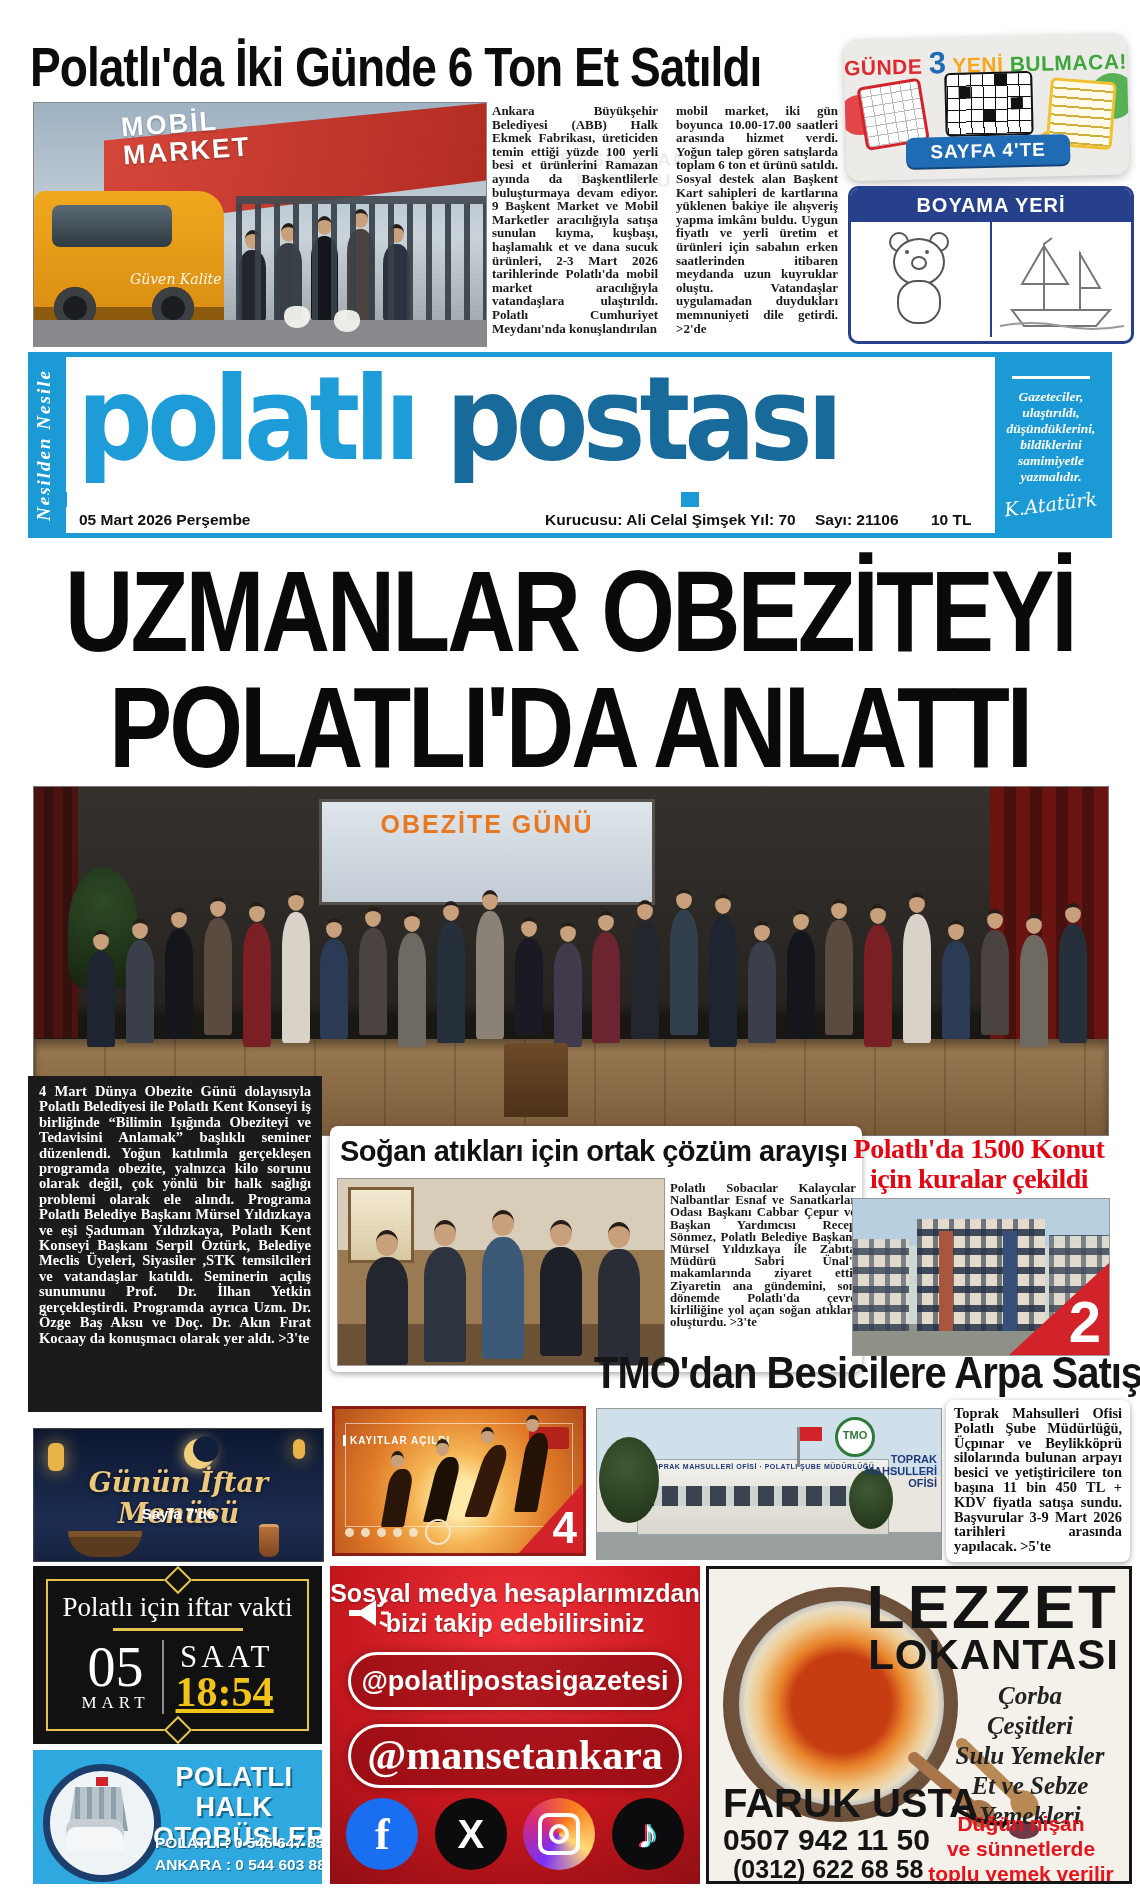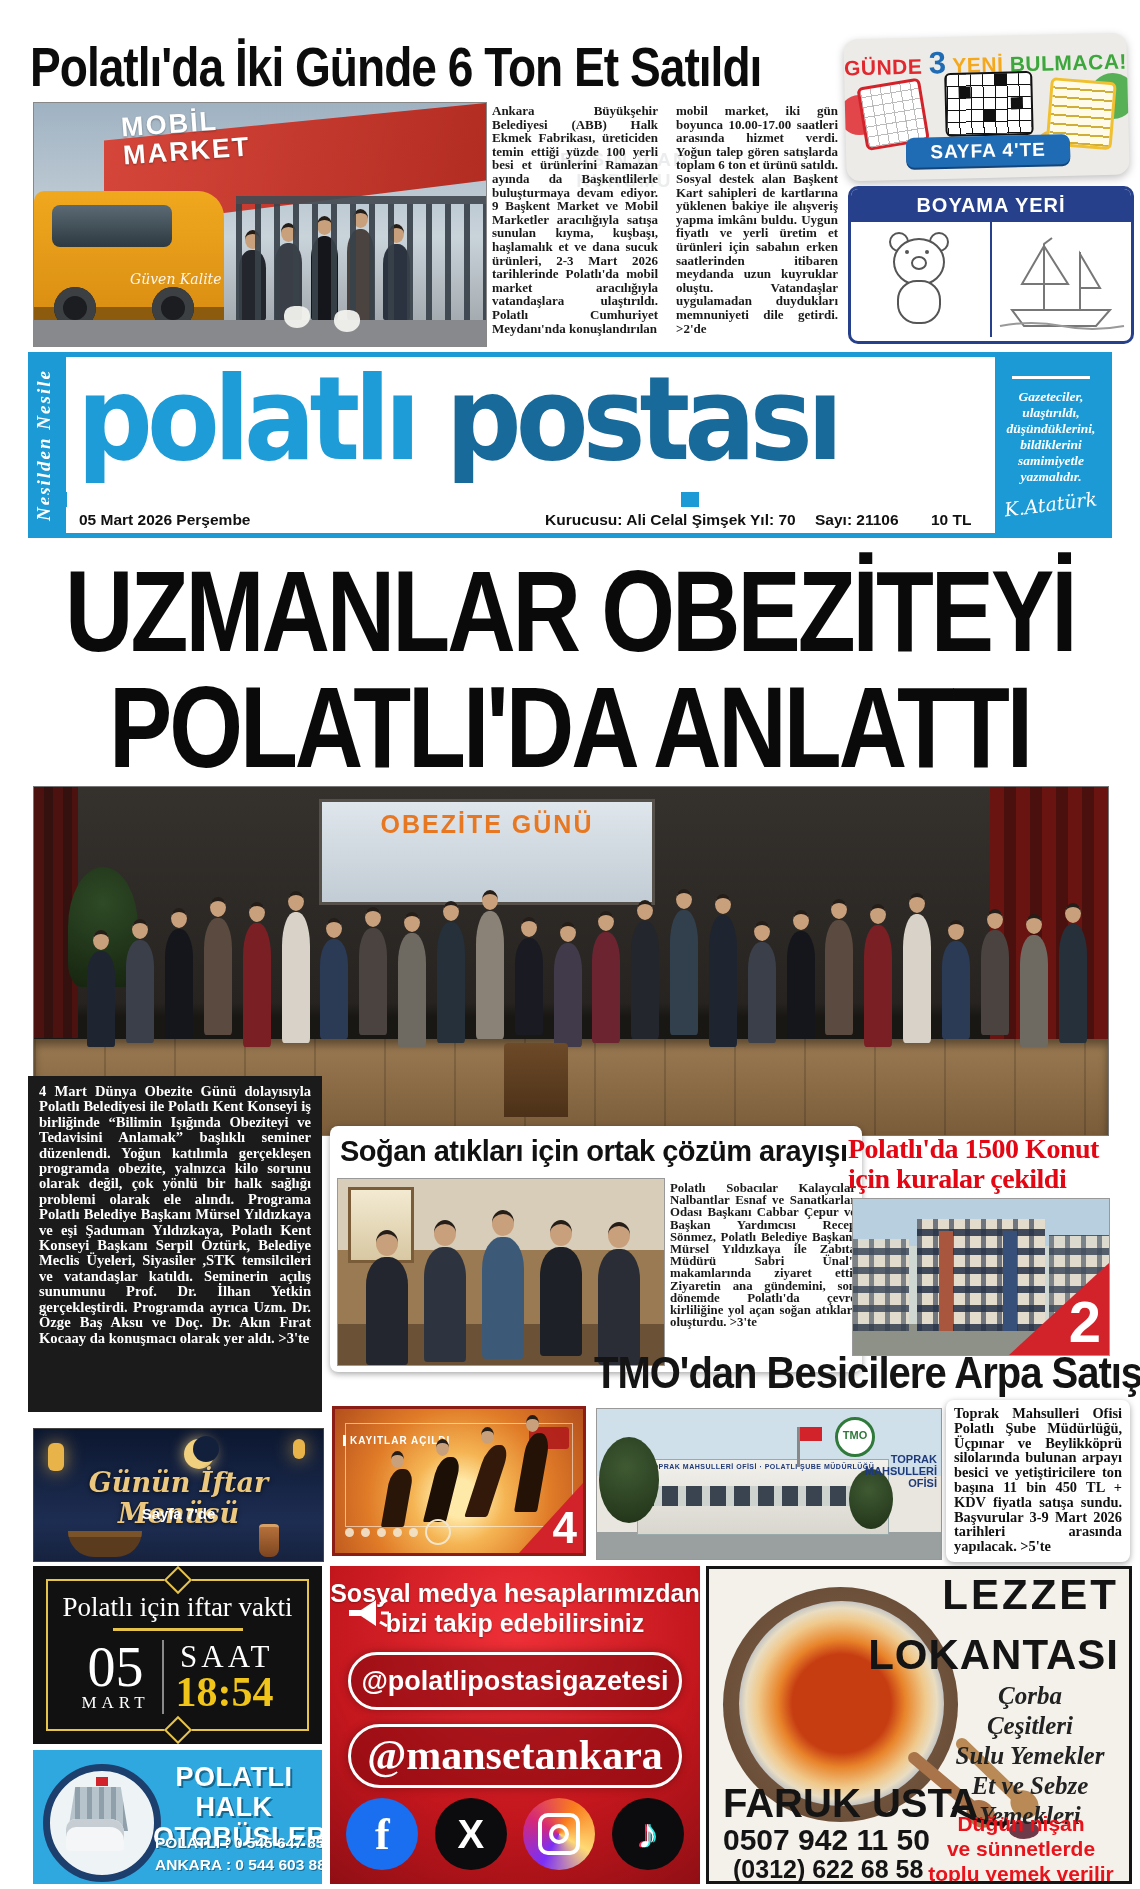--- a/index.html
+++ b/index.html
@@ -78,21 +78,21 @@
   .p-head{border-radius:50%;background:#c9a07c;border-top:4px solid #241d18;}
   .p-body{border-radius:45% 45% 8% 8% / 26% 26% 4% 4%;margin-top:1px;}
   
   .storybox{background:#1b1b1b;color:#fff;padding:8px 11px;font-size:14.6px;line-height:15.4px;font-weight:bold;}
   
   .card{background:#fff;border-radius:8px;box-shadow:0 2px 6px rgba(0,0,0,.35);}
   .sogan-h{font-weight:900;font-size:29px;letter-spacing:-.5px;color:#111;padding:9px 10px 0 10px;white-space:nowrap;}
   .soganphoto{background:linear-gradient(#d8cdb9 0 38%,#9a7a52 38% 78%,#6b5236 78%);border:1px solid #999;overflow:hidden;}
   .smallserif{font-size:12.8px;line-height:12.2px;font-weight:bold;color:#1a1a1a;}
   
-  .konut-h{color:#e30613;font-family:"Liberation Serif",serif;font-weight:bold;font-size:28px;line-height:30px;text-align:left;letter-spacing:-.5px;}
+  .konut-h{color:#e30613;font-family:"Liberation Serif",serif;font-weight:bold;font-size:28px;line-height:30px;text-align:center;letter-spacing:-.5px;}
   .konutphoto{background:linear-gradient(#b8cfdf 0 30%,#cfd8d2 30% 80%,#8d9187 80%);border:1px solid #999;overflow:hidden;}
   .bld{position:absolute;background-color:#e3dccd;
     background-image:repeating-linear-gradient(0deg,rgba(36,48,70,.85) 0 7px,rgba(0,0,0,0) 7px 19px),
                      repeating-linear-gradient(90deg,rgba(36,48,70,.6) 0 5px,rgba(0,0,0,0) 5px 16px);}
   .redtri{position:absolute;right:0;bottom:0;background:#d2232a;clip-path:polygon(100% 0,100% 100%,0 100%);
     color:#fff;font-weight:800;display:flex;align-items:flex-end;justify-content:flex-end;}
   
   .gordion-h{color:#8b1d15;font-family:"Liberation Serif",serif;font-weight:bold;font-size:26px;line-height:28px;text-align:center;}
   .gordionimg{background:radial-gradient(circle at 50% 62%,#ffe9a8 0 12%,#f5b554 30%,#e07b28 60%,#b34f1c);border:3px solid #8b1d15;overflow:hidden;}
   .kayit{position:absolute;left:8px;top:26px;color:#fff;font-weight:800;font-size:10px;letter-spacing:1px;border-left:3px solid #fff;padding-left:4px;}
@@ -118,21 +118,21 @@
   .teaglass{position:absolute;right:44px;bottom:4px;width:20px;height:30px;background:linear-gradient(#b5703a,#7c4520);border-radius:4px 4px 8px 8px;border-top:3px solid #d9a066;}
   
   .iftarbox{background:#111;overflow:hidden;}
   .ifframe{position:absolute;inset:13px;border:2px solid #e6c34a;}
   .ornament{position:absolute;left:50%;width:16px;height:16px;background:#111;border:2px solid #e6c34a;transform:translateX(-50%) rotate(45deg);}
   .iftitle2{position:absolute;left:0;top:26px;width:100%;text-align:center;color:#fff;font-family:"Liberation Serif",serif;font-size:27px;}
   .goldrule{position:absolute;left:50%;top:62px;width:130px;height:3px;background:#e6c34a;transform:translateX(-50%);}
   .ifday{font-family:"Liberation Serif",serif;color:#fff;font-size:56px;line-height:52px;}
   .ifmonth{color:#fff;font-family:"Liberation Serif",serif;font-size:17px;letter-spacing:5px;}
   .ifsaat{color:#fff;font-family:"Liberation Serif",serif;font-size:31px;letter-spacing:4px;line-height:30px;}
-  .iftime{color:#f0c419;font-weight:bold;font-family:"Liberation Serif",serif;font-size:42px;line-height:40px;}
+  .iftime{color:#f0c419;font-weight:bold;font-family:"Liberation Serif",serif;font-size:42px;line-height:40px;text-decoration:underline;}
   .ifdiv{width:2px;height:74px;background:#8a8a8a;margin:0 12px;}
   
   .busbox{background:#2fa8e0;overflow:hidden;}
   .buslogo{position:absolute;left:10px;top:14px;width:104px;height:104px;border-radius:50%;background:#eef3f6;border:7px solid #1c3f6e;overflow:hidden;}
   .monument{position:absolute;left:18px;top:16px;width:60px;height:44px;
     background:repeating-linear-gradient(90deg,#b8c4cc 0 7px,#8fa0ab 7px 12px);clip-path:polygon(0 100%,12% 0,88% 0,100% 100%);}
   .van{position:absolute;left:16px;top:48px;width:58px;height:32px;background:#f4f6f7;border-radius:10px 14px 4px 4px;box-shadow:inset 0 8px 0 #c6ced4;}
   .flagdot{position:absolute;left:46px;top:6px;width:12px;height:9px;background:#d2232a;}
   .bus-title{color:#fff;font-weight:900;font-size:27px;line-height:30px;text-align:center;text-shadow:2px 2px 0 #17688f;letter-spacing:.5px;}
   .bus-phone{color:#fff;font-weight:800;font-size:15.5px;line-height:22px;text-shadow:1px 1px 0 #17688f;white-space:nowrap;}
@@ -571,21 +571,21 @@
       <div class="icn" style="background:#0c0c0e;font-size:42px;text-shadow:2px 0 0 #25f4ee,-2px 0 0 #fe2c55;">♪</div>
     </div>
   </div>
 
   <div class="abs lezzet" style="left:706px;top:1566px;width:426px;height:318px;box-sizing:border-box;">
     <div class="woodboard"></div>
     <div class="plate"></div>
     <div class="spoon" style="left:190px;top:208px;transform:rotate(40deg);"></div>
     <div class="spoon" style="left:236px;top:196px;transform:rotate(44deg);background:#b98a55;"></div>
     <div class="abs" style="left:300px;top:252px;width:30px;height:18px;border-radius:50%;background:#6e3a4a;"></div>
-    <div class="abs lz-title" style="right:10px;top:2px;font-size:42px;letter-spacing:3px;">LEZZET</div>
+    <div class="abs lz-title" style="right:10px;top:2px;font-size:62px;letter-spacing:3px;">LEZZET</div>
     <div class="abs lz-title" style="right:10px;top:62px;font-size:42px;">LOKANTASI</div>
     <div class="abs lz-menu" style="right:14px;top:112px;width:170px;">
       <div>Çorba</div>
       <div>Çeşitleri</div>
       <div>Sulu Yemekler</div>
       <div>Et ve Sebze</div>
       <div>Yemekleri</div>
     </div>
     <div class="abs" style="left:14px;top:212px;font-weight:900;font-size:40px;color:#141414;">FARUK USTA</div>
     <svg class="abs" style="left:240px;top:232px;" width="70" height="34" viewBox="0 0 70 34">

